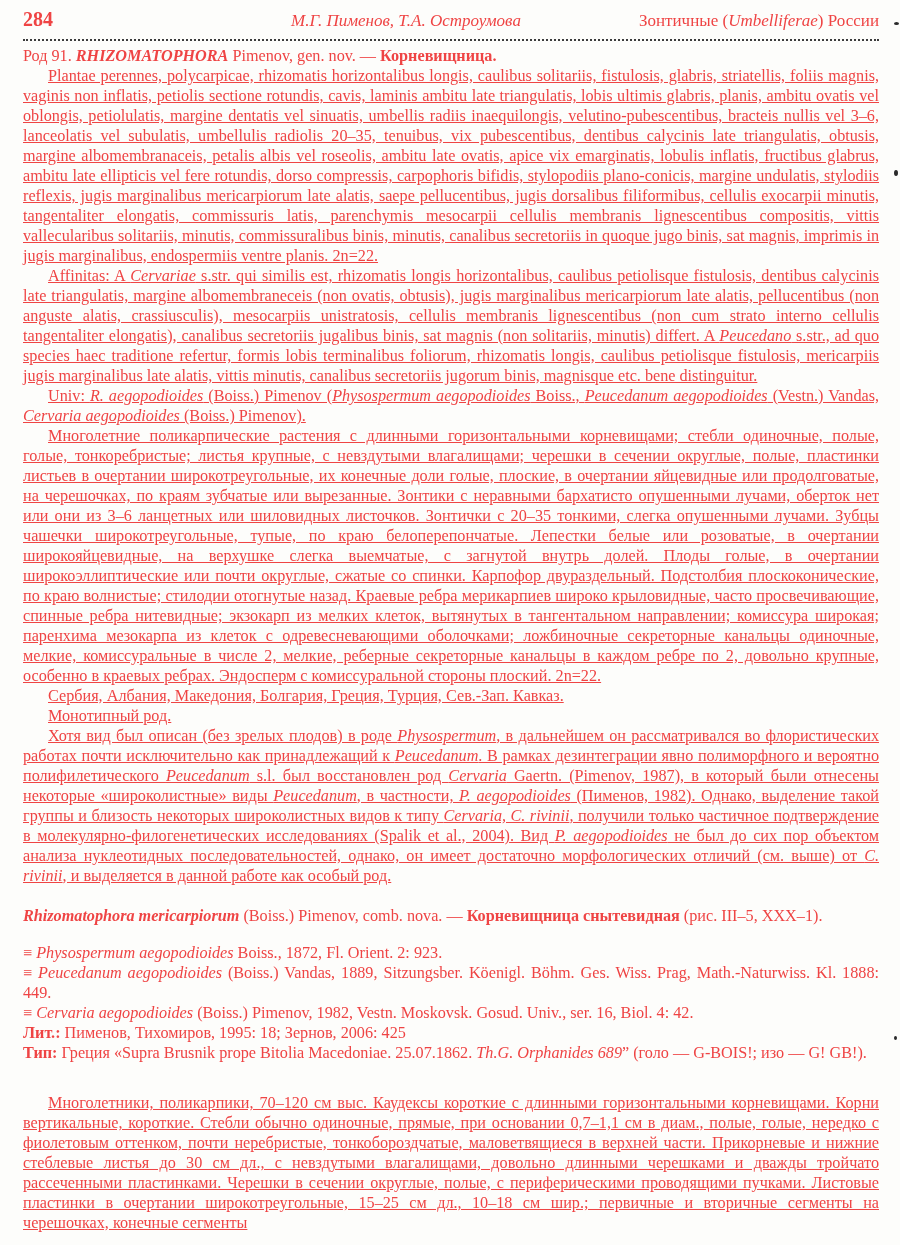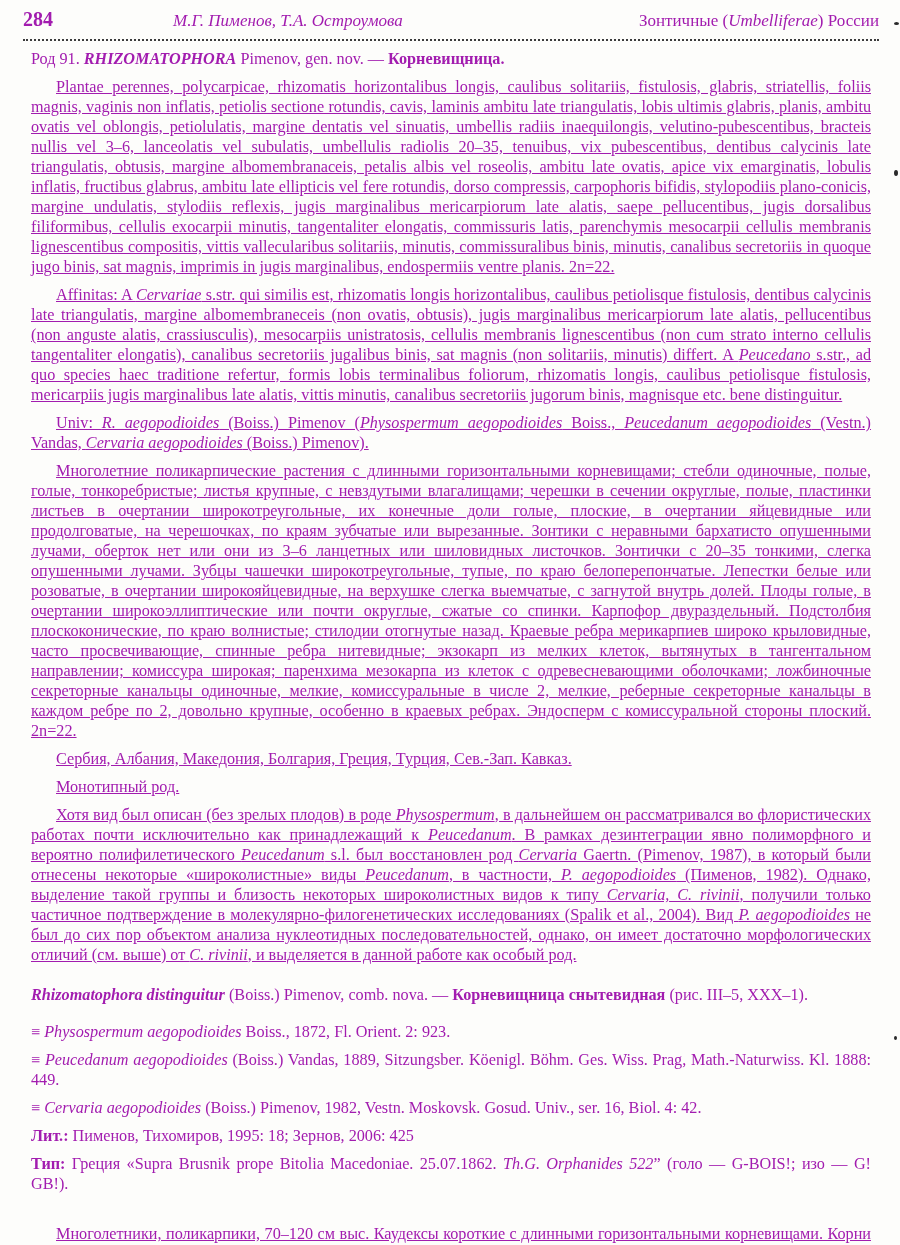--- a/index.html
+++ b/index.html
@@ -1,39 +1,39 @@
 <!DOCTYPE html>
 <html><head>
 <meta charset="utf-8">
 <style>
   html, body { margin: 0; padding: 0; background: #ffffff; }
   .page {
     position: relative;
     width: 900px; height: 1245px;
     box-sizing: border-box;
     background: #fdfdfb;
-    color: #a21caf;
+    color: #ef4444;
     font-family: "Liberation Serif", "DejaVu Serif", serif;
     padding: 8px 21px 0 23px;
     overflow: hidden;
   }
   .running-head {
     display: flex; align-items: baseline;
     font-size: 17px; line-height: 22px;
     white-space: nowrap;
   }
   .pg-num { font-weight: bold; font-size: 20px; flex: 0 0 90px; }
-  .rh-center { flex: 1 1 auto; text-align: left; font-style: italic; padding-left: 60px; }
+  .rh-center { flex: 1 1 auto; text-align: center; font-style: italic; padding-left: 60px; }
   .rh-right { flex: 0 0 auto; text-align: left; }
   .head-rule {
     height: 0; border-top: 2px dotted #3c3c3c;
     margin: 7px 0 5px 0;
   }
   .content { font-size: 16.2px; line-height: 20px; }
-  p.blk { margin: 8px; text-align: justify; }
+  p.blk { margin: 0; text-align: justify; }
   p.ind { text-indent: 25px; text-decoration: underline; }
   .it { font-style: italic; }
   .bd { font-weight: bold; }
   .speck { position: absolute; background: #2a2a2a; border-radius: 50%; }
   .speck.s1 { width: 4px; height: 6px; right: 2px; top: 170px; }
   .speck.s2 { width: 3px; height: 4px; right: 3px; top: 1036px; }
   .speck.s3 { width: 5px; height: 3px; right: 1px; top: 22px; }
 </style>
 </head>
 <body>
@@ -47,24 +47,24 @@
   <div class="head-rule"></div>
   <div class="content">
       <p class="blk"><span>Род 91. </span><span class="it bd">RHIZOMATOPHORA</span><span> Pimenov, gen. nov. — </span><span class="bd">Корневищница.</span></p>
       <p class="blk ind"><span>Plantae perennes, polycarpicae, rhizomatis horizontalibus longis, caulibus solitariis, fistulosis, glabris, striatellis, foliis magnis, vaginis non inflatis, petiolis sectione rotundis, cavis, laminis ambitu late triangulatis, lobis ultimis glabris, planis, ambitu ovatis vel oblongis, petiolulatis, margine dentatis vel sinuatis, umbellis radiis inaequilongis, velutino-pubescentibus, bracteis nullis vel 3–6, lanceolatis vel subulatis, umbellulis radiolis 20–35, tenuibus, vix pubescentibus, dentibus calycinis late triangulatis, obtusis, margine albomembranaceis, petalis albis vel roseolis, ambitu late ovatis, apice vix emarginatis, lobulis inflatis, fructibus glabrus, ambitu late ellipticis vel fere rotundis, dorso compressis, carpophoris bifidis, stylopodiis plano-conicis, margine undulatis, stylodiis reflexis, jugis marginalibus mericarpiorum late alatis, saepe pellucentibus, jugis dorsalibus filiformibus, cellulis exocarpii minutis, tangentaliter elongatis, commissuris latis, parenchymis mesocarpii cellulis membranis lignescentibus compositis, vittis vallecularibus solitariis, minutis, commissuralibus binis, minutis, canalibus secretoriis in quoque jugo binis, sat magnis, imprimis in jugis marginalibus, endospermiis ventre planis. 2n=22.</span></p>
       <p class="blk ind"><span>Affinitas: A </span><span class="it">Cervariae</span><span> s.str. qui similis est, rhizomatis longis horizontalibus, caulibus petiolisque fistulosis, dentibus calycinis late triangulatis, margine albomembraneceis (non ovatis, obtusis), jugis marginalibus mericarpiorum late alatis, pellucentibus (non anguste alatis, crassiusculis), mesocarpiis unistratosis, cellulis membranis lignescentibus (non cum strato interno cellulis tangentaliter elongatis), canalibus secretoriis jugalibus binis, sat magnis (non solitariis, minutis) differt. A </span><span class="it">Peucedano</span><span> s.str., ad quo species haec traditione refertur, formis lobis terminalibus foliorum, rhizomatis longis, caulibus petiolisque fistulosis, mericarpiis jugis marginalibus late alatis, vittis minutis, canalibus secretoriis jugorum binis, magnisque etc. bene distinguitur.</span></p>
       <p class="blk ind"><span>Univ: </span><span class="it">R. aegopodioides</span><span> (Boiss.) Pimenov (</span><span class="it">Physospermum aegopodioides</span><span> Boiss., </span><span class="it">Peucedanum aegopodioides</span><span> (Vestn.) Vandas, </span><span class="it">Cervaria aegopodioides</span><span> (Boiss.) Pimenov).</span></p>
       <p class="blk ind"><span>Многолетние поликарпические растения с длинными горизонтальными корневищами; стебли одиночные, полые, голые, тонкоребристые; листья крупные, с невздутыми влагалищами; черешки в сечении округлые, полые, пластинки листьев в очертании широкотреугольные, их конечные доли голые, плоские, в очертании яйцевидные или продолговатые, на черешочках, по краям зубчатые или вырезанные. Зонтики с неравными бархатисто опушенными лучами, оберток нет или они из 3–6 ланцетных или шиловидных листочков. Зонтички с 20–35 тонкими, слегка опушенными лучами. Зубцы чашечки широкотреугольные, тупые, по краю белоперепончатые. Лепестки белые или розоватые, в очертании широкояйцевидные, на верхушке слегка выемчатые, с загнутой внутрь долей. Плоды голые, в очертании широкоэллиптические или почти округлые, сжатые со спинки. Карпофор двураздельный. Подстолбия плоскоконические, по краю волнистые; стилодии отогнутые назад. Краевые ребра мерикарпиев широко крыловидные, часто просвечивающие, спинные ребра нитевидные; экзокарп из мелких клеток, вытянутых в тангентальном направлении; комиссура широкая; паренхима мезокарпа из клеток с одревесневающими оболочками; ложбиночные секреторные канальцы одиночные, мелкие, комиссуральные в числе 2, мелкие, реберные секреторные канальцы в каждом ребре по 2, довольно крупные, особенно в краевых ребрах. Эндосперм с комиссуральной стороны плоский. 2n=22.</span></p>
       <p class="blk ind"><span>Сербия, Албания, Македония, Болгария, Греция, Турция, Сев.-Зап. Кавказ.</span></p>
       <p class="blk ind"><span>Монотипный род.</span></p>
       <p class="blk ind"><span>Хотя вид был описан (без зрелых плодов) в роде </span><span class="it">Physospermum</span><span>, в дальнейшем он рассматривался во флористических работах почти исключительно как принадлежащий к </span><span class="it">Peucedanum</span><span>. В рамках дезинтеграции явно полиморфного и вероятно полифилетического </span><span class="it">Peucedanum</span><span> s.l. был восстановлен род </span><span class="it">Cervaria</span><span> Gaertn. (Pimenov, 1987), в который были отнесены некоторые «широколистные» виды </span><span class="it">Peucedanum</span><span>, в частности, </span><span class="it">P. aegopodioides</span><span> (Пименов, 1982). Однако, выделение такой группы и близость некоторых широколистных видов к типу </span><span class="it">Cervaria, C. rivinii</span><span>, получили только частичное подтверждение в молекулярно-филогенетических исследованиях (Spalik et al., 2004). Вид </span><span class="it">P. aegopodioides</span><span> не был до сих пор объектом анализа нуклеотидных последовательностей, однако, он имеет достаточно морфологических отличий (см. выше) от </span><span class="it">C. rivinii</span><span>, и выделяется в данной работе как особый род.</span></p>
-      <p class="blk" style="margin-top: 20px;"><span class="it bd">Rhizomatophora distinguitur</span><span> (Boiss.) Pimenov, comb. nova. — </span><span class="bd">Корневищница снытевидная</span><span> (рис. III–5, XXX–1).</span></p>
+      <p class="blk" style="margin-top: 20px;"><span class="it bd">Rhizomatophora mericarpiorum</span><span> (Boiss.) Pimenov, comb. nova. — </span><span class="bd">Корневищница снытевидная</span><span> (рис. III–5, XXX–1).</span></p>
       <p class="blk" style="margin-top: 17px;"><span>≡ </span><span class="it">Physospermum aegopodioides</span><span> Boiss., 1872, Fl. Orient. 2: 923.</span></p>
       <p class="blk"><span>≡ </span><span class="it">Peucedanum aegopodioides</span><span> (Boiss.) Vandas, 1889, Sitzungsber. Köenigl. Böhm. Ges. Wiss. Prag, Math.-Naturwiss. Kl. 1888: 449.</span></p>
       <p class="blk"><span>≡ </span><span class="it">Cervaria aegopodioides</span><span> (Boiss.) Pimenov, 1982, Vestn. Moskovsk. Gosud. Univ., ser. 16, Biol. 4: 42.</span></p>
       <p class="blk"><span class="bd">Лит.:</span><span> Пименов, Тихомиров, 1995: 18; Зернов, 2006: 425</span></p>
-      <p class="blk"><span class="bd">Тип:</span><span> Греция «Supra Brusnik prope Bitolia Macedoniae. 25.07.1862. </span><span class="it">Th.G. Orphanides 522</span><span>” (голо — G-BOIS!; изо — G! GB!).</span></p>
+      <p class="blk"><span class="bd">Тип:</span><span> Греция «Supra Brusnik prope Bitolia Macedoniae. 25.07.1862. </span><span class="it">Th.G. Orphanides 689</span><span>” (голо — G-BOIS!; изо — G! GB!).</span></p>
       <p class="blk ind" style="margin-top: 30px;"><span>Многолетники, поликарпики, 70–120 см выс. Каудексы короткие с длинными горизонтальными корневищами. Корни вертикальные, короткие. Стебли обычно одиночные, прямые, при основании 0,7–1,1 см в диам., полые, голые, нередко с фиолетовым оттенком, почти неребристые, тонкобороздчатые, маловетвящиеся в верхней части. Прикорневые и нижние стеблевые листья до 30 см дл., с невздутыми влагалищами, довольно длинными черешками и дважды тройчато рассеченными пластинками. Черешки в сечении округлые, полые, с периферическими проводящими пучками. Листовые пластинки в очертании широкотреугольные, 15–25 см дл., 10–18 см шир.; первичные и вторичные сегменты на черешочках, конечные сегменты</span></p>
     </div>
   <div class="speck s1"></div>
   <div class="speck s2"></div>
   <div class="speck s3"></div>
 </div>
 
 </body></html>

